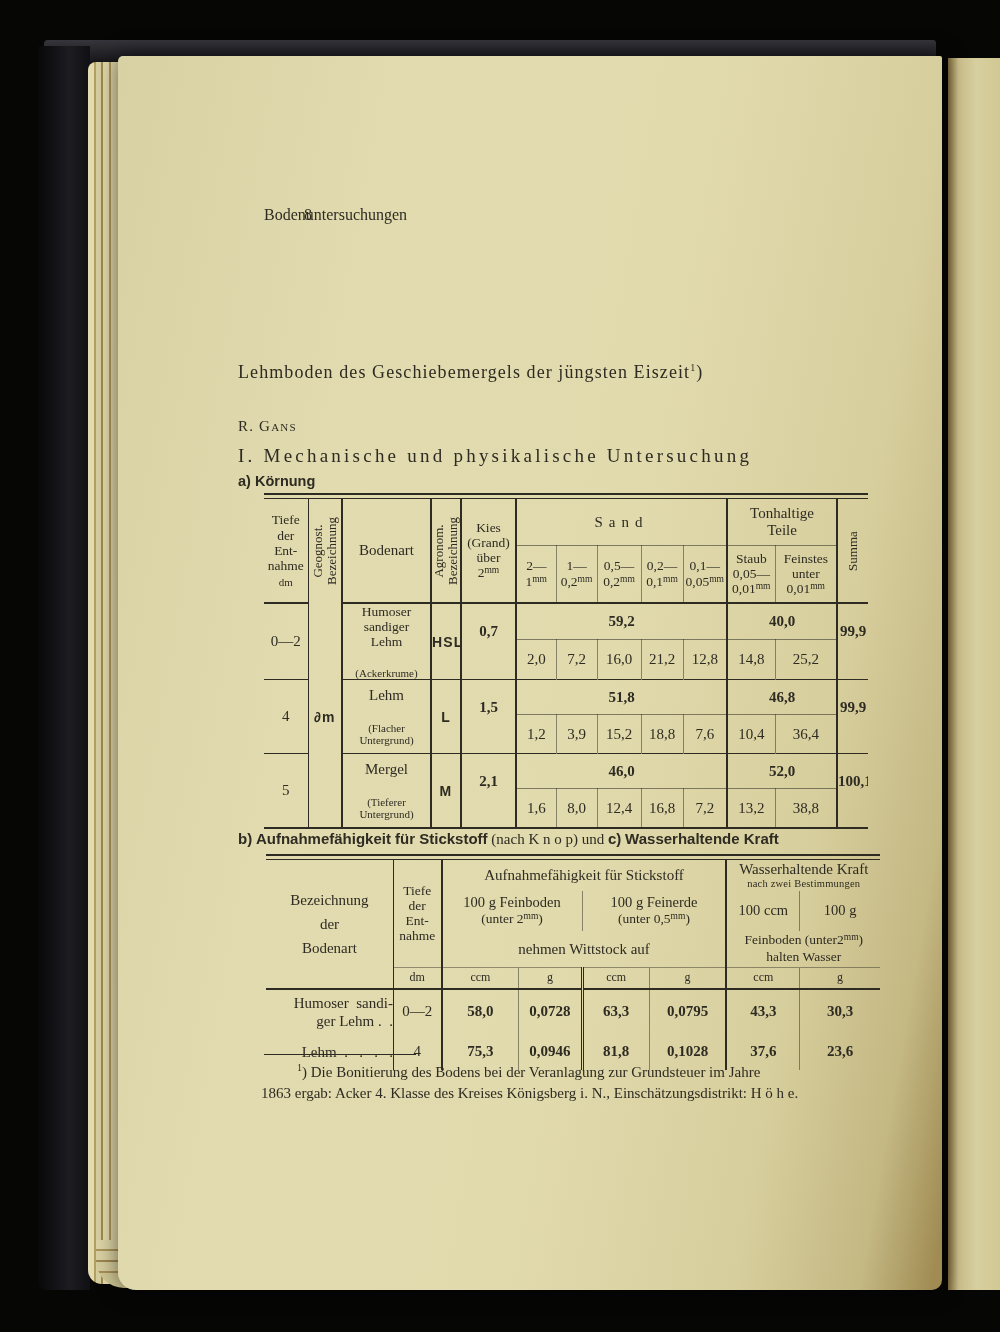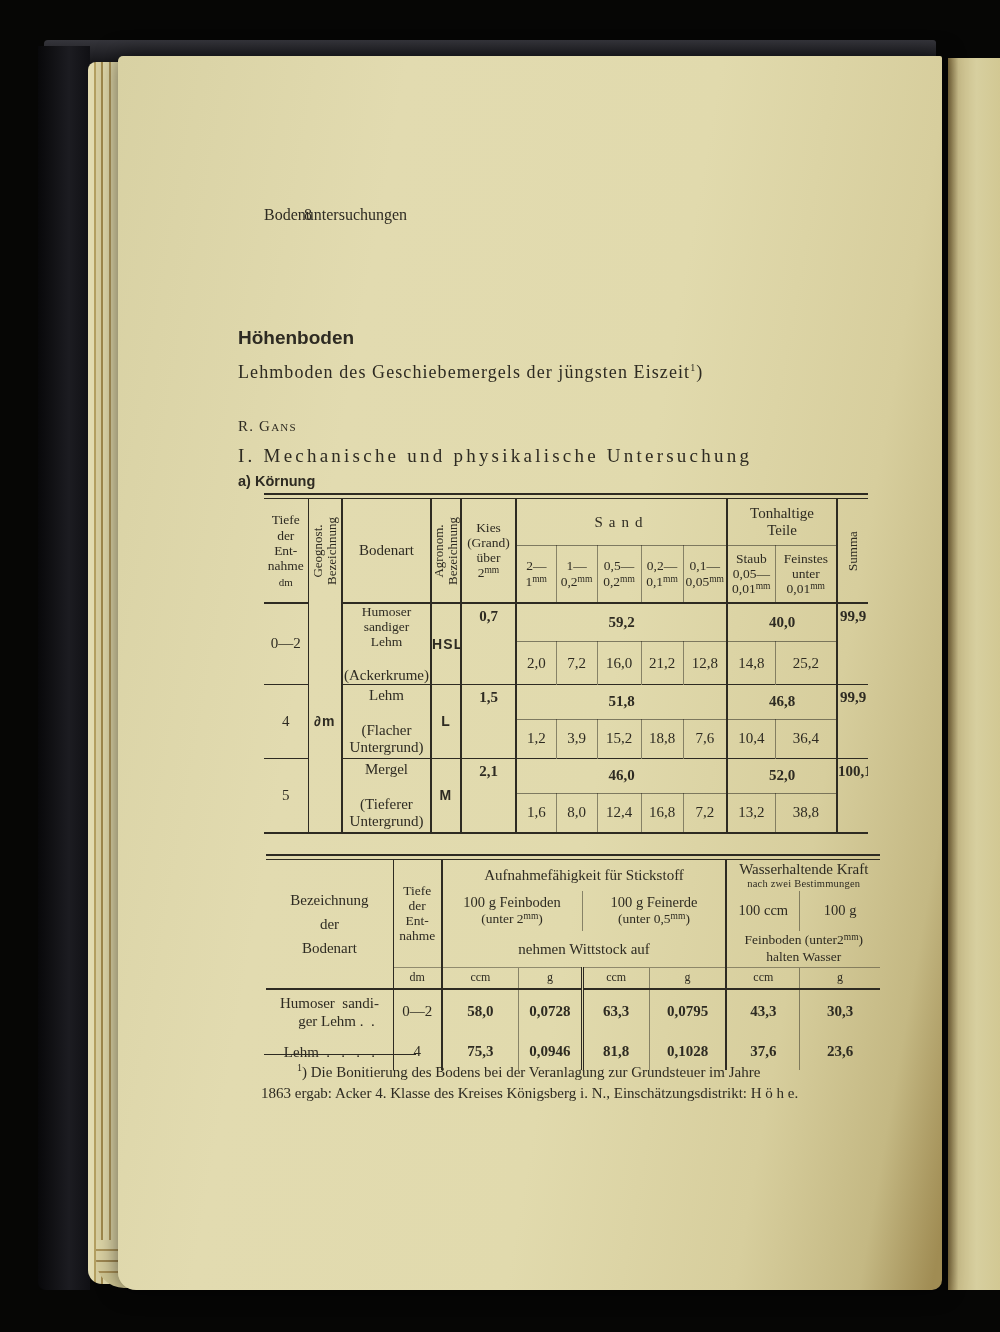--- a/index.html
+++ b/index.html
@@ -52,41 +52,41 @@
   .rot{position:absolute;left:50%;top:50%;transform:translate(-50%,-50%) rotate(-90deg);
     white-space:pre-line;line-height:1.05;font-size:13px;width:108px;text-align:center;}
   .t1 thead .gh{border-bottom:1px solid rgba(46,43,34,.55);}
   .t1 thead tr.sub th{border-bottom:2px solid #2e2b22;height:56px;}
   .t1 thead tr.main th{height:46px;}
   .t1 tbody tr.ra td{border-top:1.3px solid #2e2b22;height:34px;text-align:center;}
   .t1 tbody tr.ra.first td{border-top:2px solid #2e2b22;}
   .t1 tbody tr.ra td.geo{border-top:none;}
   .t1 tbody tr.rb td{height:38px;}
   .tot{font-weight:bold;font-size:15px;border-bottom:1px solid rgba(46,43,34,.55);}
-  .kies-val,.summa-val{font-weight:bold;font-size:15px;vertical-align:top;padding-top:4px;margin-top:16px;}
+  .kies-val,.summa-val{font-weight:bold;font-size:15px;vertical-align:top;padding-top:19px;margin-top:16px;}
   .num{font-size:15px;}
   .bnum{font-size:15px;font-weight:bold;}
   .bodname{font-size:13.5px;line-height:1.12;}
-  .bodnote{font-size:15px;line-height:1.1;margin-top:18px;white-space:pre-line;}
+  .bodnote{font-size:11px;line-height:1.1;margin-top:18px;white-space:pre-line;}
   .agro{font-family:"Liberation Sans",sans-serif;font-weight:bold;font-size:14px;letter-spacing:.08em;}
   .sandlbl{font-size:15px;letter-spacing:.4em;}
   .bc{top:774px;left:120px;width:664px;font-size:15px;}
   .bsans{font-family:"Liberation Sans",sans-serif;font-weight:bold;}
   
   .t2 thead th{font-size:13.5px;line-height:1.2;}
   .t2 thead tr.r1 th{height:30px;}
   .t2 thead tr.r2 th{height:40px;}
   .t2 thead tr.r3 th{height:36px;}
   .t2 thead tr.r4 th{height:20px;font-size:12px;border-top:1px solid rgba(46,43,34,.45);}
   .t2 thead th.noline{border-top:none;}
   .t2 tbody tr td{height:36px;}
   .t2 tbody tr.r1td td{height:44px;}
   .t2 tbody td{border-top:2px solid #2e2b22;}
   .t2 tbody tr + tr td{border-top:none;}
-  .namecell{text-align:center;font-size:15px;line-height:1.2;white-space:pre-wrap;vertical-align:middle;}
+  .namecell{text-align:right;font-size:15px;line-height:1.2;white-space:pre-wrap;vertical-align:middle;}
   .ind{padding-left:14px;display:block;}
   .wsub{font-size:10.5px;letter-spacing:.02em;}
   .foot-rule{top:998px;left:146px;width:152px;border-top:1.2px solid #2e2b22;}
   .footnote{top:1006px;left:143px;width:620px;font-size:15px;line-height:1.42;text-align:justify;}
   .fn1{padding-left:36px;}
 </style>
 </head>
 <body>
 
 <div class="scene">
@@ -96,21 +96,20 @@
   <div class="edges-bottom"></div>
   <div class="facing"></div>
 
   <div class="page">
 
     <div class="abs running">
       <span class="pagenum">8</span>
       <div class="c">Bodenuntersuchungen</div>
     </div>
 
-    <div class="abs hoehen c">Höhenboden</div>
     <div class="abs lehm c"><span>Lehmboden des Geschiebemergels der jüngsten Eiszeit</span><sup>1</sup><span>)</span></div>
     <div class="abs gans c">R. Gans</div>
     <div class="abs mech c">I. Mechanische und physikalische Untersuchung</div>
     <div class="abs koern c">a) Körnung</div>
 
     <div class="abs t1wrap twrap">
     <table class="t1">
       <colgroup>
         <col style="width:44px">
             <col style="width:34px">
@@ -260,20 +259,28 @@
           <td class="vb num">12,4</td>
           <td class="vb num">16,8</td>
           <td class="vb num">7,2</td>
           <td class="vB num">13,2</td>
           <td class="vb num">38,8</td>
         </tr>
       </tbody>
     </table>
     </div>
 
+    <div class="abs bc c">
+      <span class="bsans">b)</span>
+      <span class="bsans">Aufnahmefähigkeit für Stickstoff</span>
+      <span>(nach K n o p)</span>
+      <span>und</span>
+      <span class="bsans">c)</span>
+      <span class="bsans">Wasserhaltende Kraft</span>
+    </div>
 
     <div class="abs t2wrap twrap">
     <table class="t2">
       <colgroup>
         <col style="width:127px">
             <col style="width:48px">
             <col style="width:77px">
             <col style="width:63px">
         <col style="width:67px">
             <col style="width:77px">

